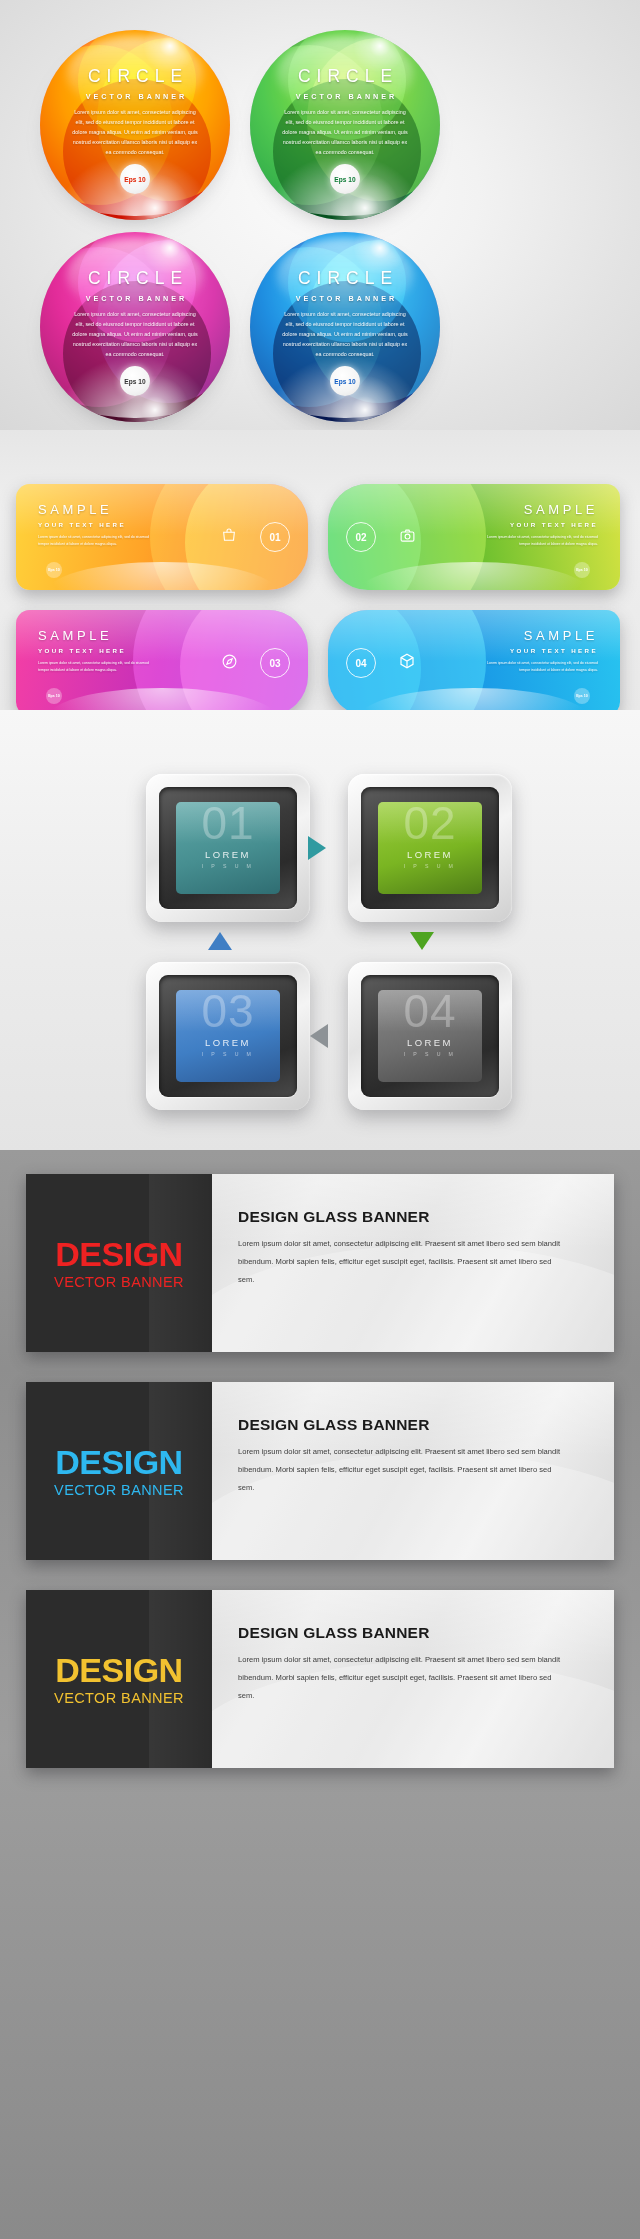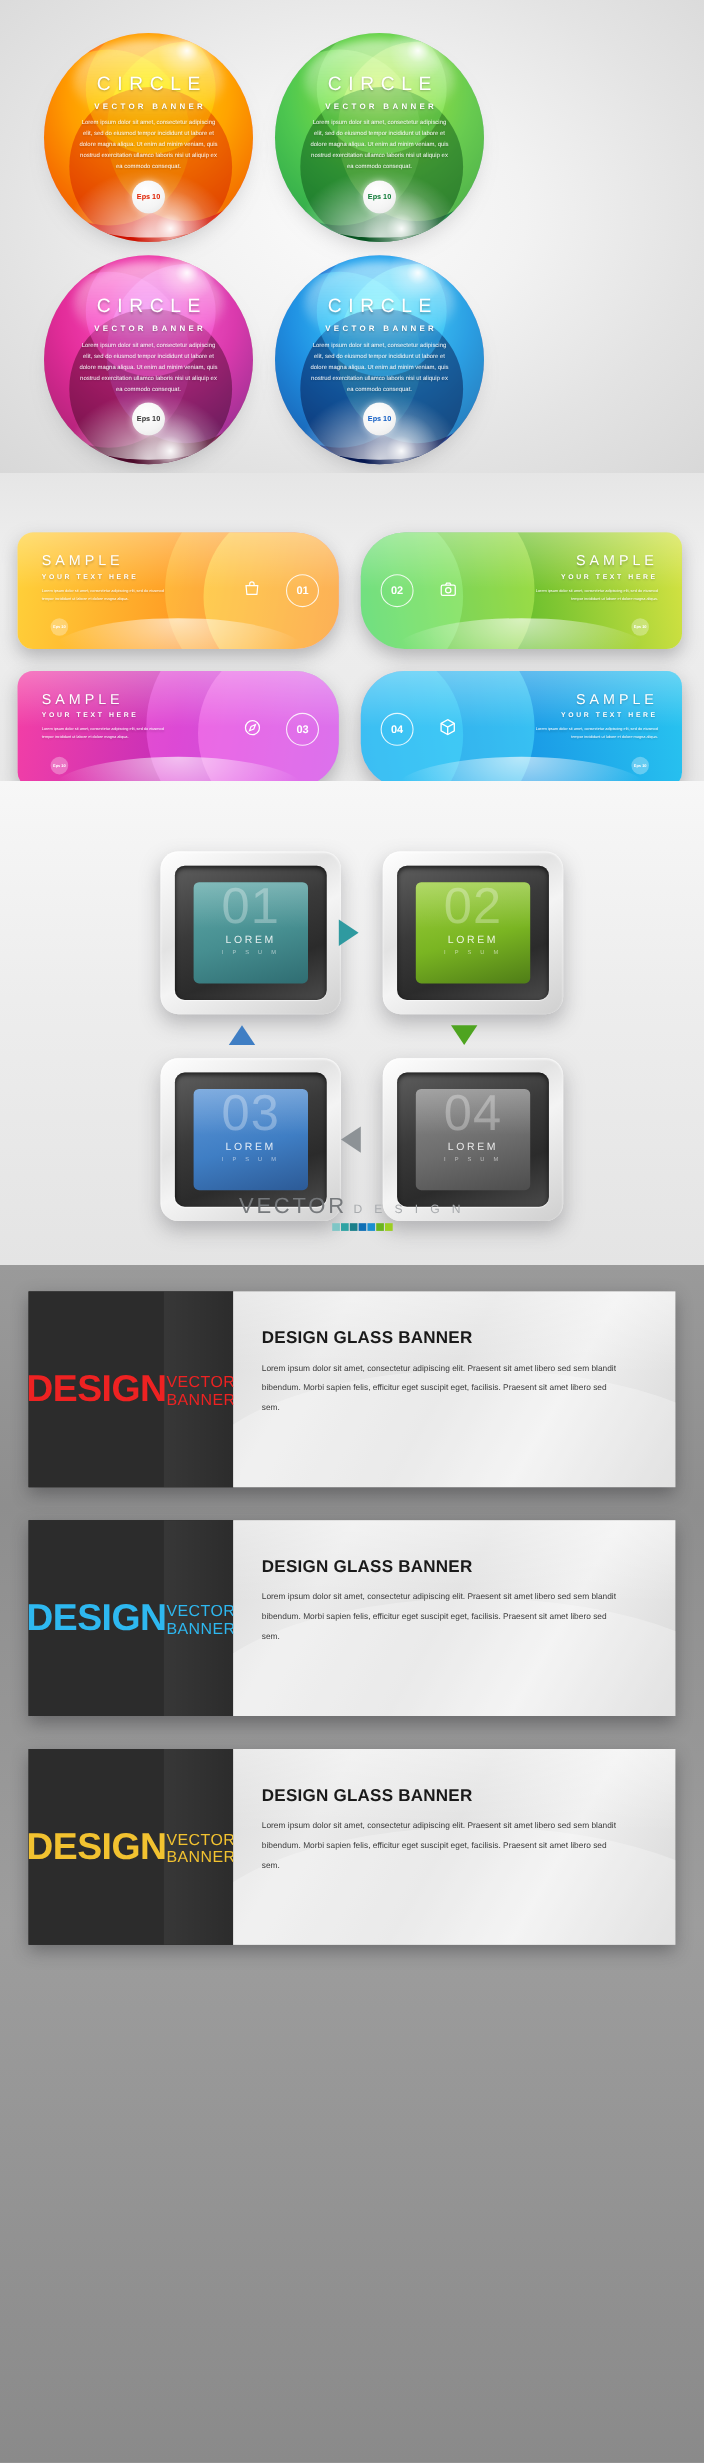--- a/index.html
+++ b/index.html
@@ -245,21 +245,21 @@
     width: 588px;
     height: 178px;
     display: flex;
     box-shadow: 0 6px 15px rgba(40,40,45,.42);
   }
   .dbanner .left {
     position: relative;
     width: 186px; height: 100%;
     background: #1b1b1b;
     overflow: hidden;
-    display: flex; flex-direction: row;
+    display: flex; flex-direction: column;
     align-items: center; justify-content: center;
   }
   .dbanner .left::before {
     content:""; position:absolute;
     left: -40%; top: -60%;
     width: 170%; height: 190%;
     border-radius: 50%;
     background: #2c2c2c;
   }
   .dbanner .left::after {
@@ -497,35 +497,20 @@
         <div class="sq-ipsum">I P S U M</div>
       </div>
     </div>
   </div>
 
   <div class="arrow" style="left:308px; top:126px; border-top:12px solid transparent; border-bottom:12px solid transparent; border-left:18px solid #2f9aa0;"></div>
   <div class="arrow" style="left:410px; top:222px; border-left:12px solid transparent; border-right:12px solid transparent; border-top:18px solid #4ea420;"></div>
   <div class="arrow" style="left:310px; top:314px; border-top:12px solid transparent; border-bottom:12px solid transparent; border-right:18px solid #8d9296;"></div>
   <div class="arrow" style="left:208px; top:222px; border-left:12px solid transparent; border-right:12px solid transparent; border-bottom:18px solid #3f7ec4;"></div>
 
-  <div class="vector-logo" style="top:376px;">
-    <div class="vl-row">
-      <span class="vl-vector">VECTOR</span>
-      <span class="vl-design">D E S I G N</span>
-    </div>
-    <div class="vl-bars">
-      <i style="background:#7fc6c6"></i>
-        <i style="background:#2fa3a3"></i>
-        <i style="background:#1b7f8a"></i>
-      <i style="background:#0f6fb5"></i>
-        <i style="background:#1a8fd0"></i>
-        <i style="background:#6ab51e"></i>
-        <i style="background:#9ccf22"></i>
-    </div>
-  </div>
 </div>
 
 <div class="sec-dark">
 
   <div class="dbanner">
     <div class="left">
       <div class="d-title" style="color:#ee2222;">DESIGN</div>
       <div class="d-sub" style="color:#ee2222;">VECTOR BANNER</div>
     </div>
     <div class="right">

